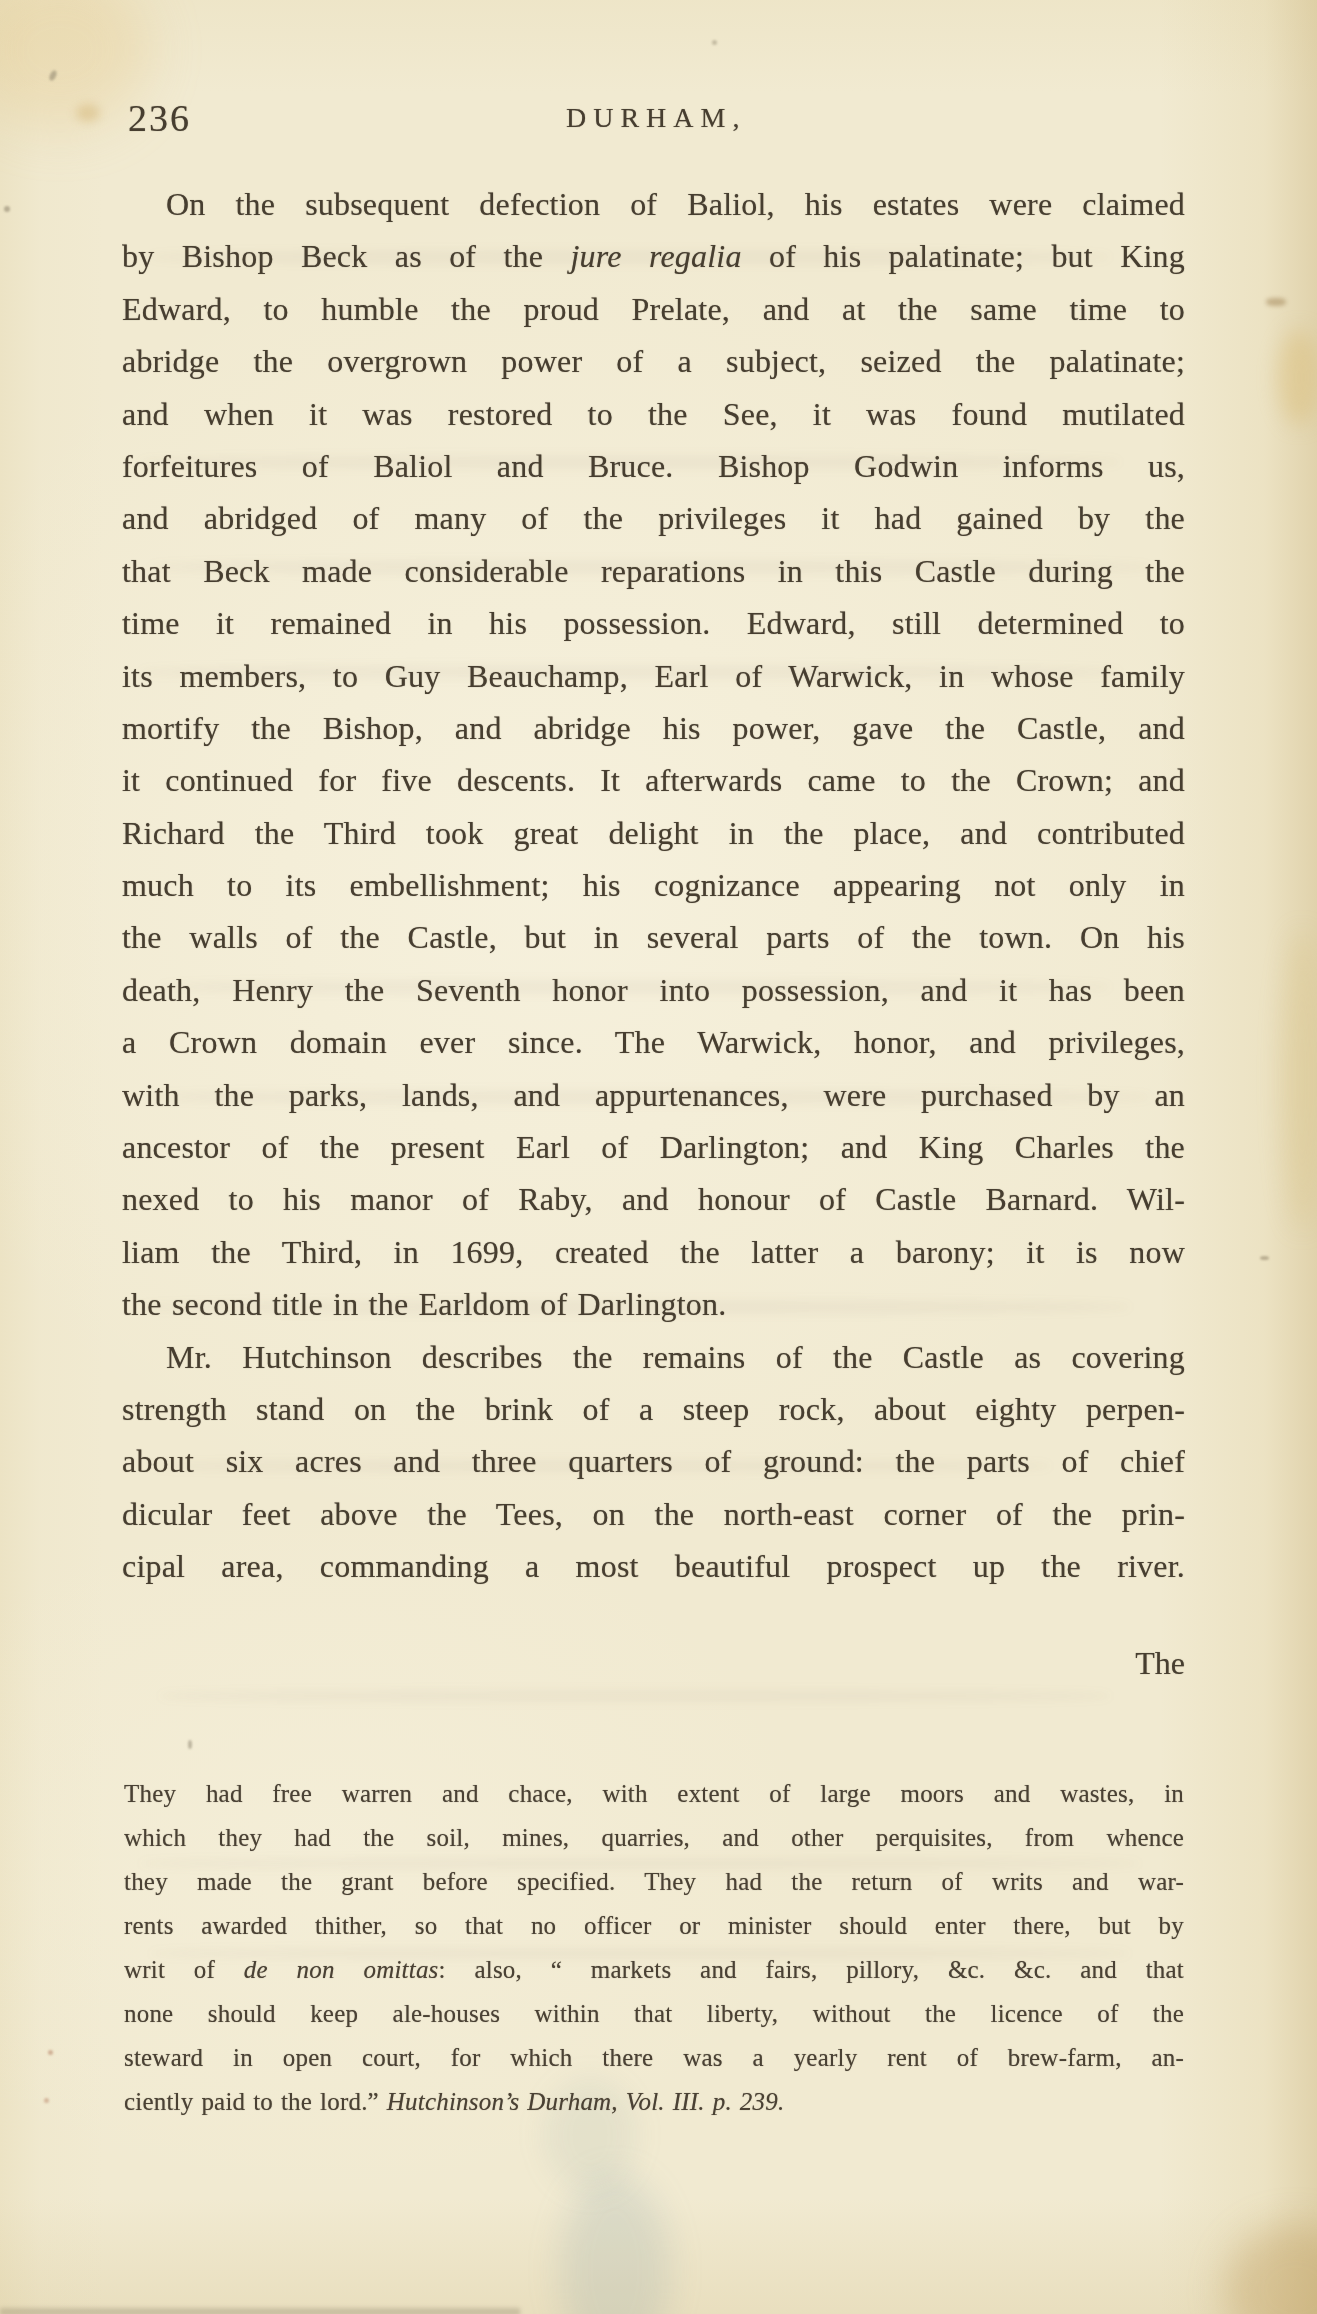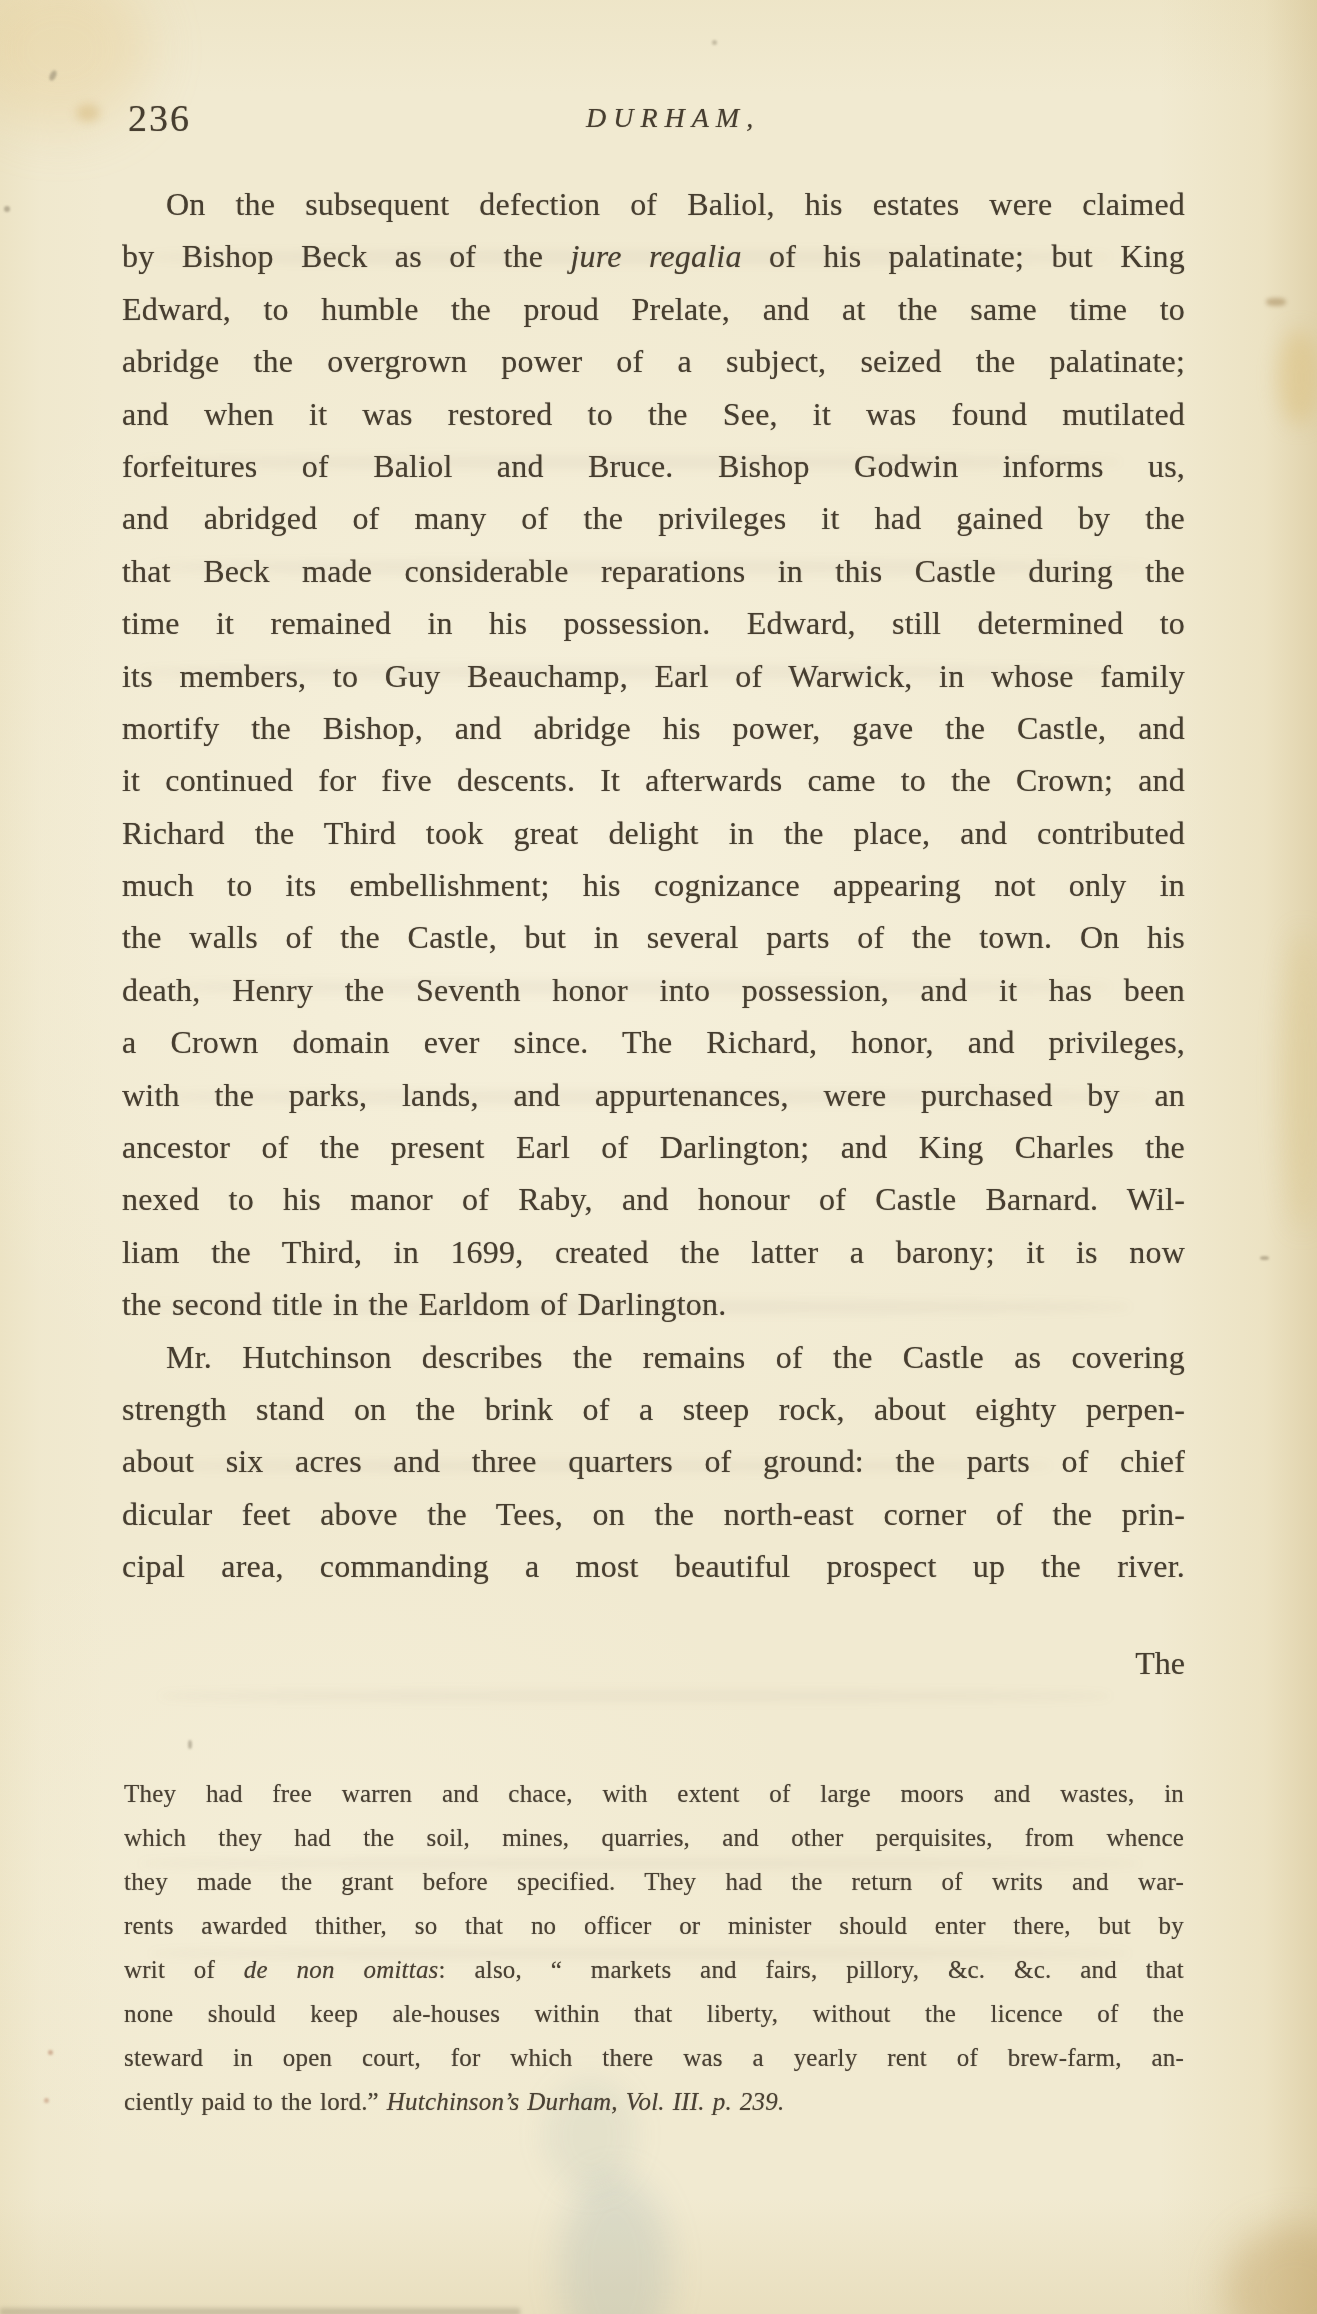--- a/index.html
+++ b/index.html
@@ -18,22 +18,22 @@
   }
 
   
   .ink { color:#473e30; text-shadow:0 0 1px rgba(70,62,48,0.55); }
 
   .pagenum {
     position:absolute; left:128px; top:96px;
     font-size:38px; letter-spacing:2px;
   }
   .runhead {
-    position:absolute; left:586px; top:102px;
-    font-size:28px; letter-spacing:7px;font-style:italic;
+    position:absolute; left:566px; top:102px;
+    font-size:28px; letter-spacing:7px;
   }
 
   .body-text {
     position:absolute; left:122px; top:178px; width:1063px;
     font-size:32px; letter-spacing:0.2px; word-spacing:2px;
   }
   .body-text .line { height:52.4px; line-height:52.4px; overflow:hidden; }
 
   .line.just { text-align:justify; }
   .line.just::after { content:""; display:inline-block; width:100%; height:0; }
@@ -132,21 +132,21 @@
       <div class="line just"><span>and abridged of many of the privileges it had gained by the</span></div>
       <div class="line just"><span>that Beck made considerable reparations in this Castle during the</span></div>
       <div class="line just"><span>time it remained in his possession.  Edward, still determined to</span></div>
       <div class="line just"><span>its members, to Guy Beauchamp, Earl of Warwick, in whose family</span></div>
       <div class="line just"><span>mortify the Bishop, and abridge his power, gave the Castle, and</span></div>
       <div class="line just"><span>it continued for five descents. It afterwards came to the Crown; and</span></div>
       <div class="line just"><span>Richard the Third took great delight in the place, and contributed</span></div>
       <div class="line just"><span>much to its embellishment; his cognizance appearing not only in</span></div>
       <div class="line just"><span>the walls of the Castle, but in several parts of the town.  On his</span></div>
       <div class="line just"><span>death, Henry the Seventh honor into possession, and it has been</span></div>
-      <div class="line just"><span>a Crown domain ever since.  The Richard, honor, and privileges,</span></div>
+      <div class="line just"><span>a Crown domain ever since.  The Warwick, honor, and privileges,</span></div>
       <div class="line just"><span>with the parks, lands, and appurtenances, were purchased by an</span></div>
       <div class="line just"><span>ancestor of the present Earl of Darlington; and King Charles the</span></div>
       <div class="line just"><span>nexed to his manor of Raby, and honour of Castle Barnard.  Wil-</span></div>
       <div class="line just"><span>liam the Third, in 1699, created the latter a barony; it is now</span></div>
       <div class="line"><span>the second title in the Earldom of Darlington.</span></div>
       <div class="line just ind"><span>Mr. Hutchinson describes the remains of the Castle as covering</span></div>
       <div class="line just"><span>strength stand on the brink of a steep rock, about eighty perpen-</span></div>
       <div class="line just"><span>about six acres and three quarters of ground:  the parts of chief</span></div>
       <div class="line just"><span>dicular feet above the Tees, on the north-east corner of the prin-</span></div>
       <div class="line just"><span>cipal area, commanding a most beautiful prospect up the river.</span></div>

